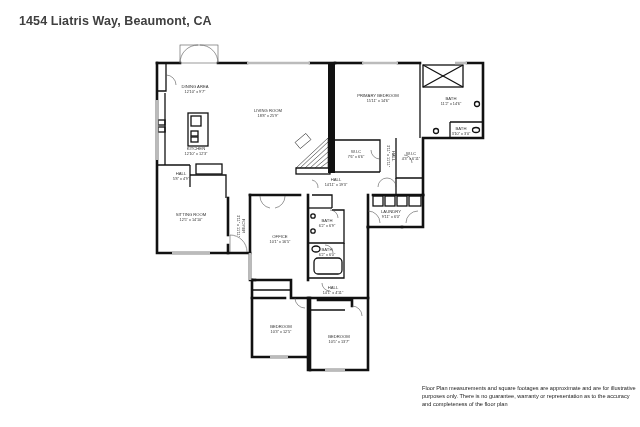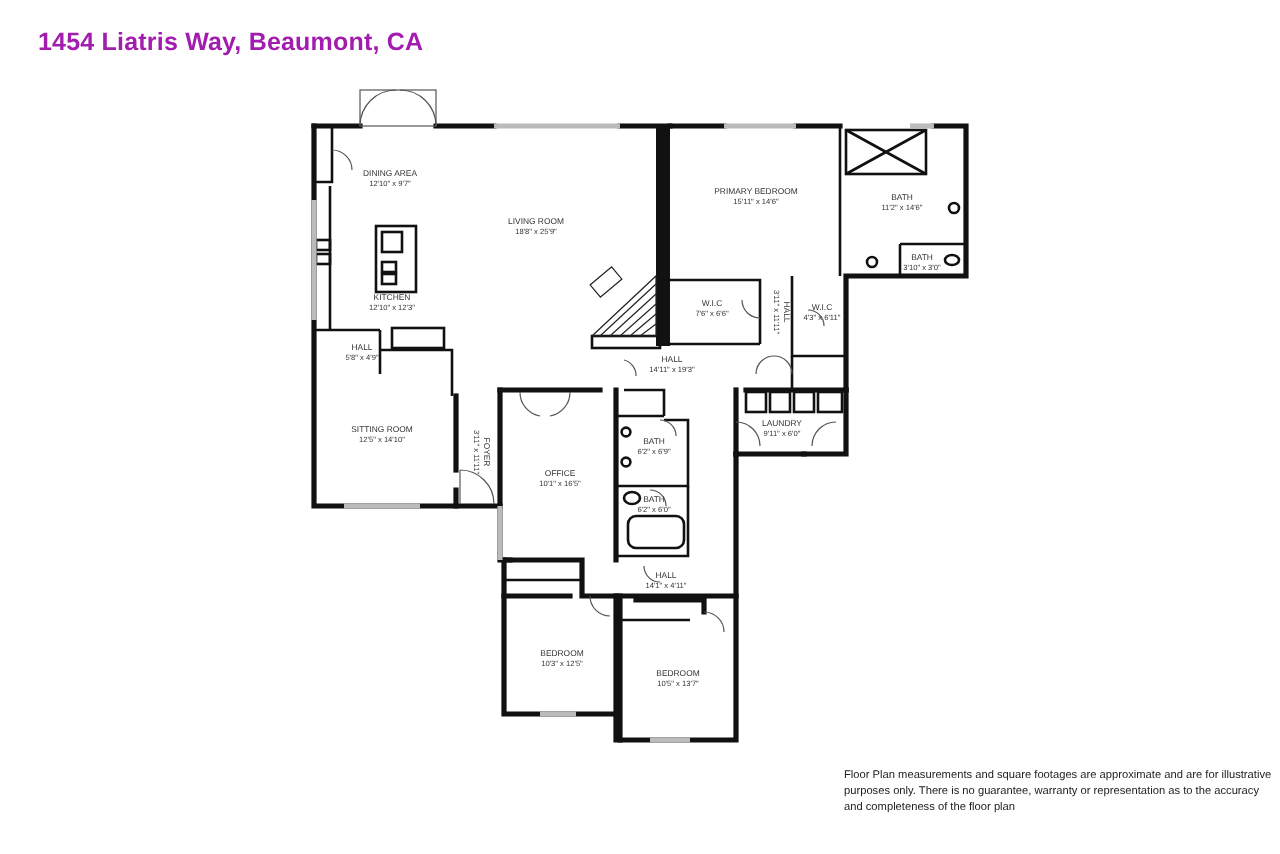--- a/index.html
+++ b/index.html
@@ -1,19 +1,19 @@
 <!DOCTYPE html>
 <html><head>
 <meta charset="utf-8">
 <style>
   html, body { margin:0; padding:0; background:#ffffff; }
   body { width:640px; height:427px; position:relative; overflow:hidden;
          font-family: "Liberation Sans", sans-serif; color:#111; }
   .title { position:absolute; left:19px; top:14px; font-size:12.5px; font-weight:bold;
-           letter-spacing:0.1px; color:#a21caf; }
+           letter-spacing:0.1px; color:#404040; }
   .plan { position:absolute; left:0; top:0; }
   .room-label { font-family: "Liberation Sans", sans-serif; font-size:4.2px; fill:#333; text-anchor:middle; }
   .room-dim { font-family: "Liberation Sans", sans-serif; font-size:3.8px; fill:#333; text-anchor:middle; }
   .disclaimer { position:absolute; left:422px; top:384px; width:215px; font-size:5.6px;
                 line-height:8px; color:#222; }
 </style>
 </head>
 <body>
 
 <div class="title">1454 Liatris Way, Beaumont, CA</div>

